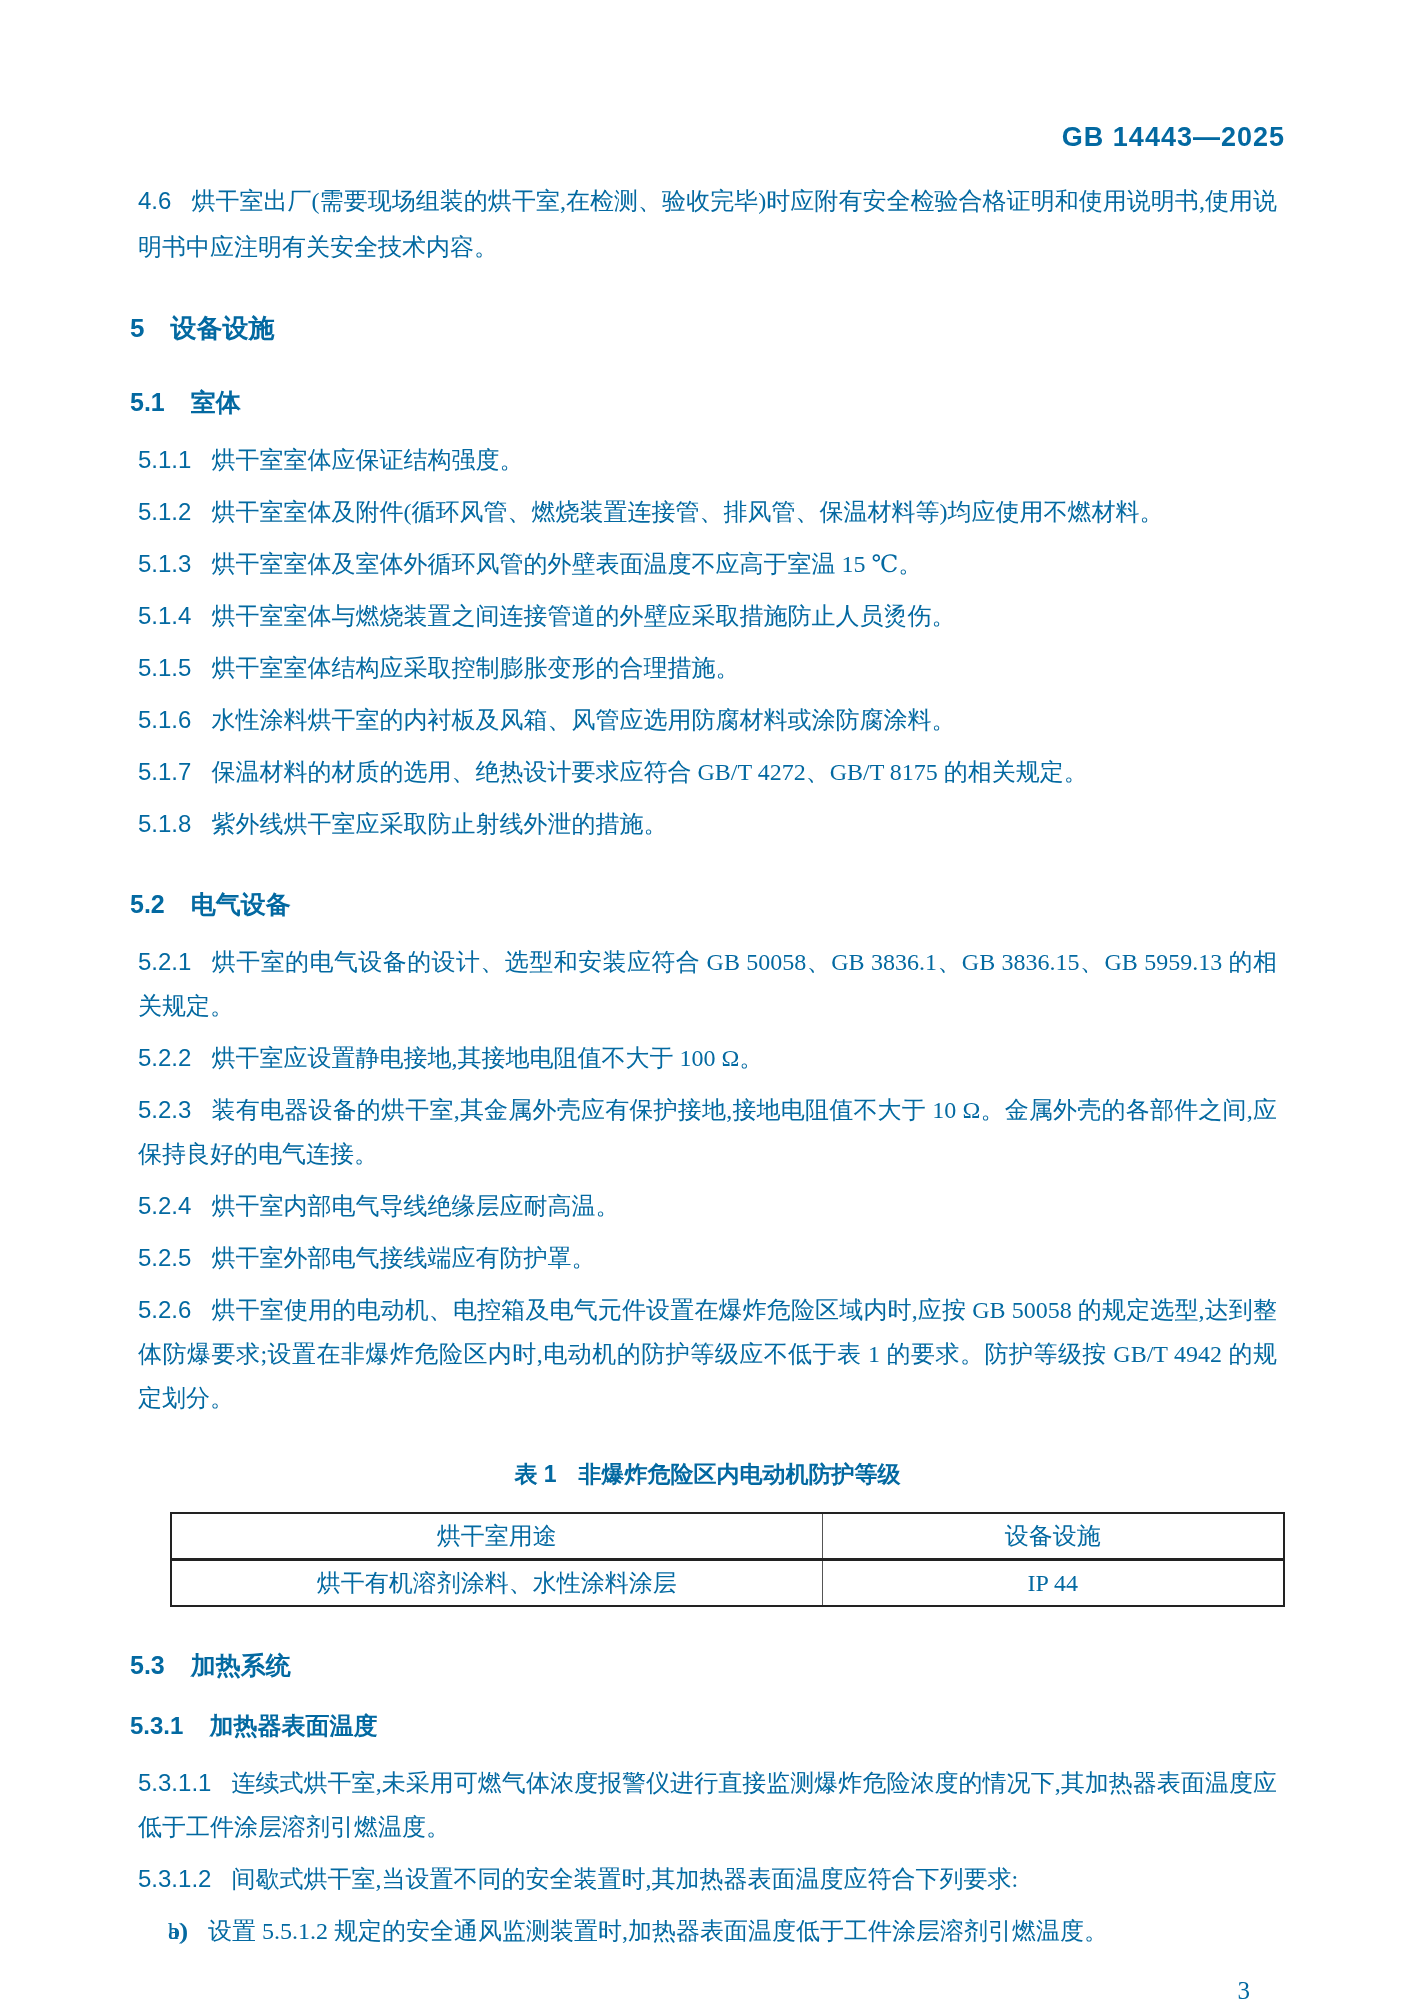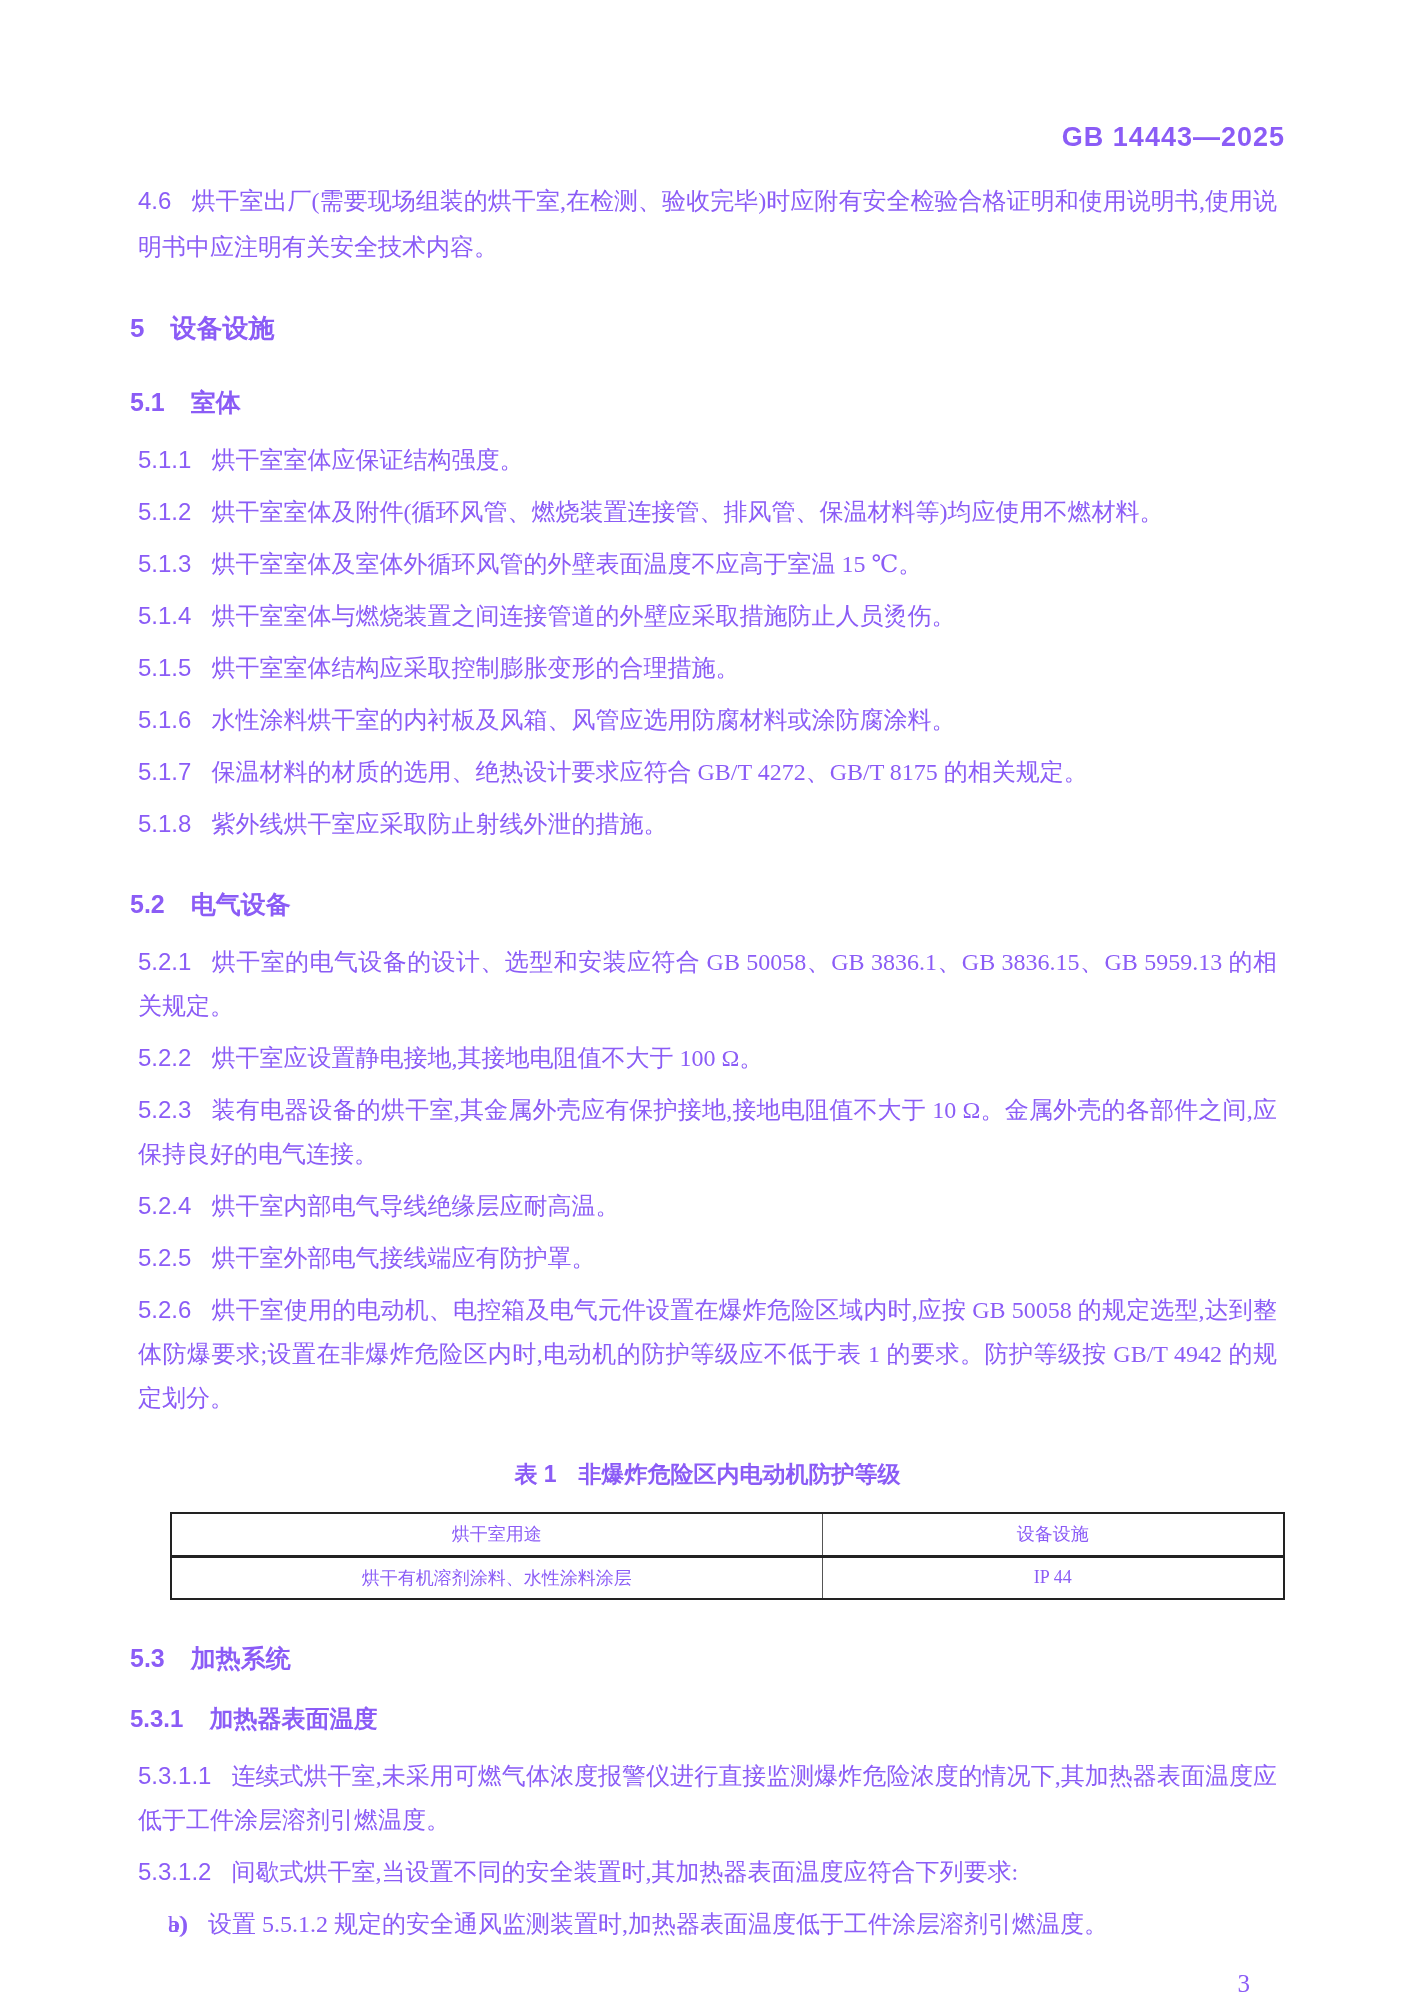--- a/index.html
+++ b/index.html
@@ -4,21 +4,21 @@
 <style>
   html,body{margin:0;padding:0;background:#ffffff;}
   .page{
     position:relative;
     width:1413px;height:2000px;
     background:#ffffff;
     box-sizing:border-box;
     padding:122px 128px 0 130px;
     font-family:"Liberation Serif","DejaVu Serif",serif;
     font-size:24px;
-    color:#8b5cf6;
+    color:#0369a1;
     overflow:hidden;
   }
   .std-code{
     text-align:right;
     font-family:"Liberation Sans","DejaVu Sans",sans-serif;
     font-weight:bold;
     font-size:27px;
     letter-spacing:1px;
     line-height:30px;
   }
@@ -54,21 +54,21 @@
   }
   .tbl-caption .cap-label{margin-right:22px;}
   table.std-table{
     margin:24px 0 0 40px;
     width:1115px;
     border-collapse:collapse;
     table-layout:fixed;
   }
   table.std-table td,table.std-table th{
     font-weight:normal;
-    font-size:18px;
+    font-size:24px;
     text-align:center;
     vertical-align:middle;
     padding:6px;
   }
   table.std-table .col-use{width:58.7%;}
   table.std-table .col-rating{width:41.3%;}
   table.std-table tr{height:43px;}
   table.std-table{border:2px solid #222;}
   table.std-table thead tr{border-bottom:3px solid #222;}
   table.std-table tbody tr{border-bottom:1px solid #eab308;}

